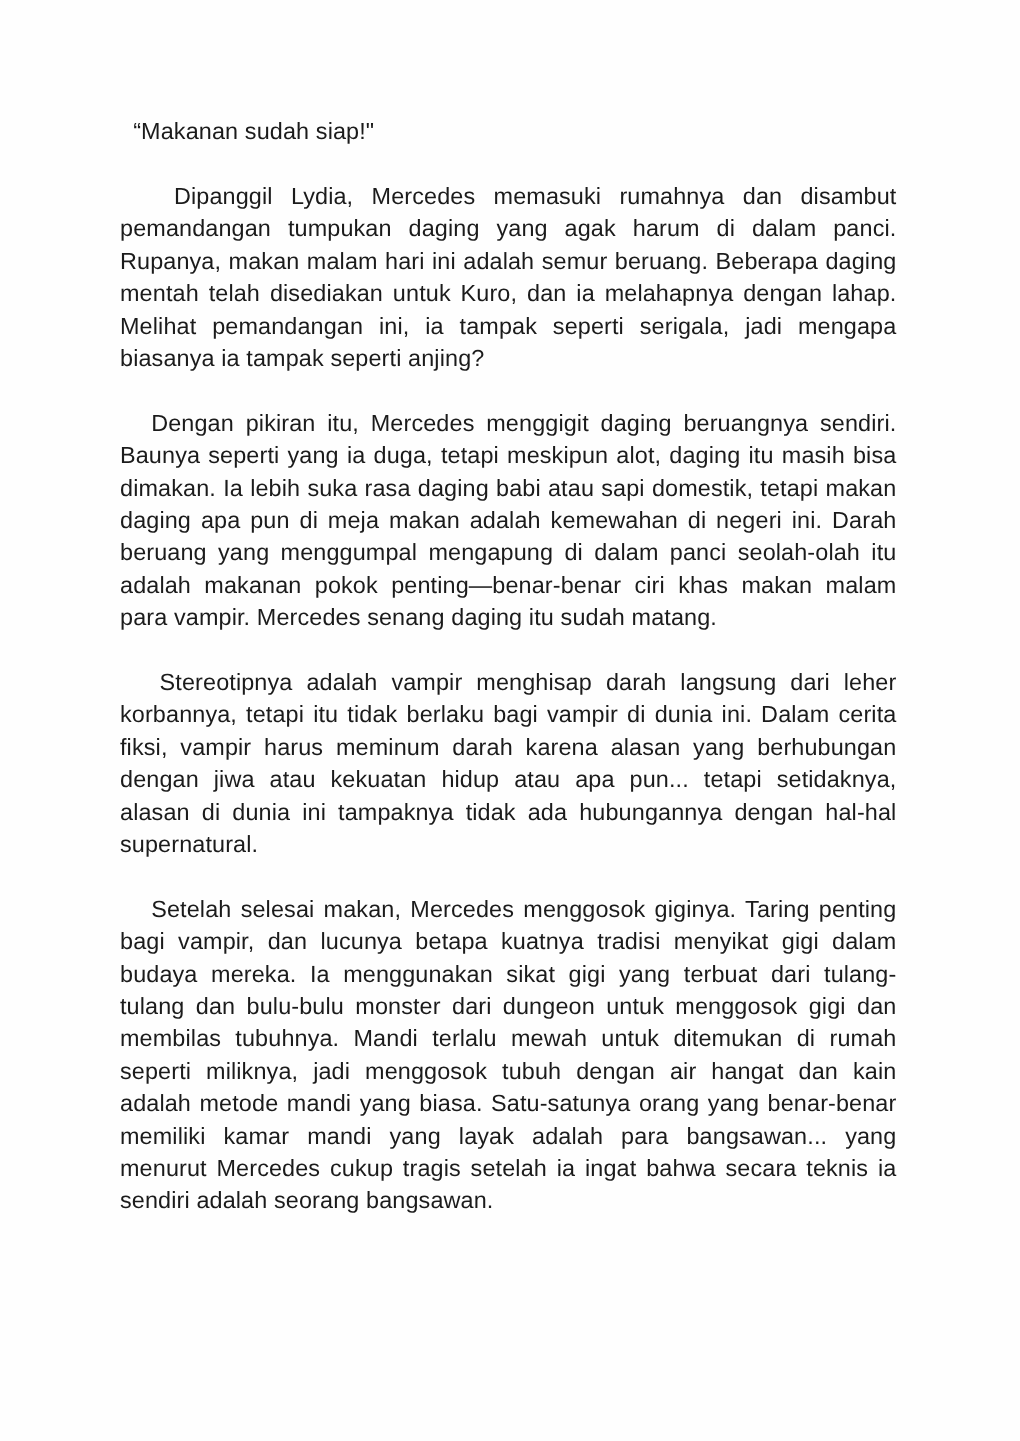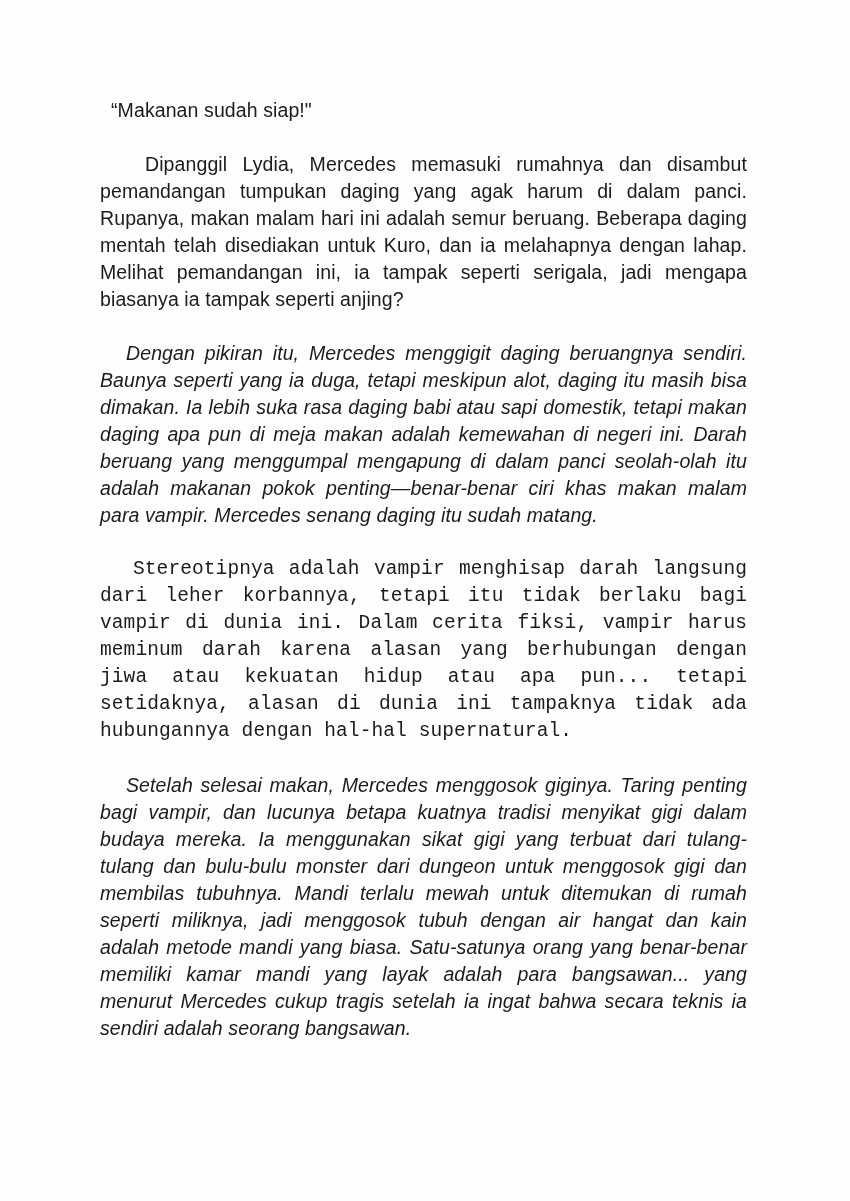--- a/index.html
+++ b/index.html
@@ -23,22 +23,22 @@
   }
   .page p {
     margin: 0 0 27px 0;
     font-size: 19.5px;
     line-height: 27px;
     text-align: justify;
     text-justify: inter-word;
     letter-spacing: 0.1px;
   }
   .indent-sm  { text-indent: 11px; }
-  .indent-md  { text-indent: 26px; font-style: italic; }
-  .indent-md2 { text-indent: 33px; font-family: Liberation Mono, monospace; }
+  .indent-md  { text-indent: 26px; }
+  .indent-md2 { text-indent: 33px; }
   .indent-lg  { text-indent: 45px; }
 </style>
 </head>
 <body>
 
 <div class="page">
   <p class="indent-sm">“Makanan sudah siap!"</p>
   <p class="indent-lg">Dipanggil Lydia, Mercedes memasuki rumahnya dan disambut pemandangan tumpukan daging yang agak harum di dalam panci. Rupanya, makan malam hari ini adalah semur beruang. Beberapa daging mentah telah disediakan untuk Kuro, dan ia melahapnya dengan lahap. Melihat pemandangan ini, ia tampak seperti serigala, jadi mengapa biasanya ia tampak seperti anjing?</p>
   <p class="indent-md">Dengan pikiran itu, Mercedes menggigit daging beruangnya sendiri. Baunya seperti yang ia duga, tetapi meskipun alot, daging itu masih bisa dimakan. Ia lebih suka rasa daging babi atau sapi domestik, tetapi makan daging apa pun di meja makan adalah kemewahan di negeri ini. Darah beruang yang menggumpal mengapung di dalam panci seolah-olah itu adalah makanan pokok penting—benar-benar ciri khas makan malam para vampir. Mercedes senang daging itu sudah matang.</p>
   <p class="indent-md2">Stereotipnya adalah vampir menghisap darah langsung dari leher korbannya, tetapi itu tidak berlaku bagi vampir di dunia ini. Dalam cerita fiksi, vampir harus meminum darah karena alasan yang berhubungan dengan jiwa atau kekuatan hidup atau apa pun... tetapi setidaknya, alasan di dunia ini tampaknya tidak ada hubungannya dengan hal-hal supernatural.</p>

